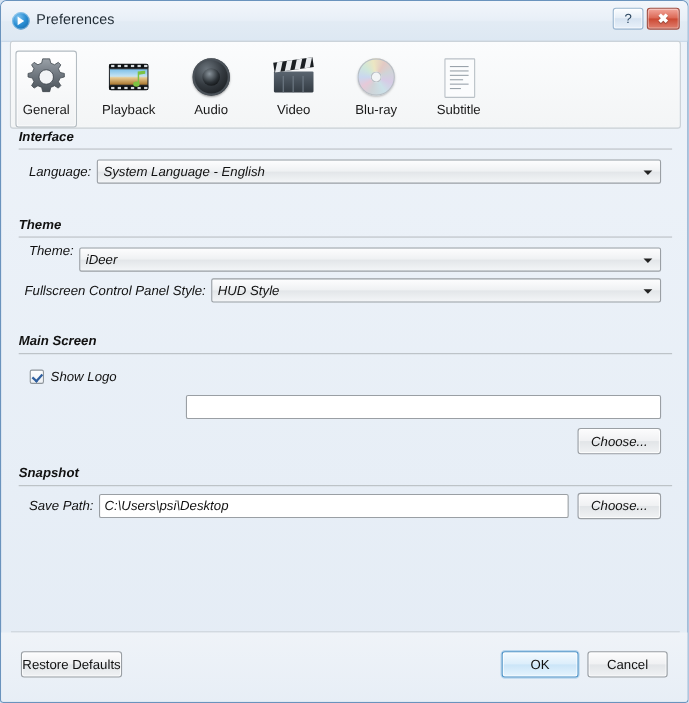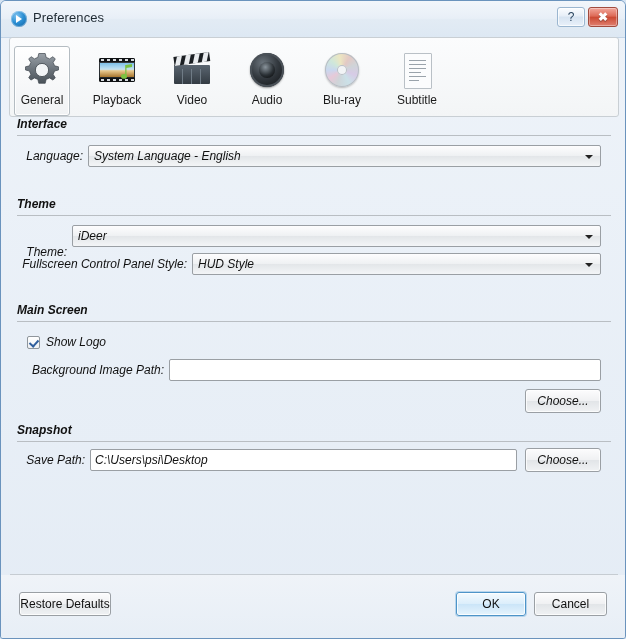--- a/index.html
+++ b/index.html
@@ -374,46 +374,46 @@
             <rect x="4.2" y="1" width="1.3" height="11" fill="#7cc242"></rect>
             <ellipse cx="3" cy="12.4" rx="3" ry="2.4" fill="#7cc242"></ellipse>
           </svg>
         </div>
       </div>
       <div class="tb-label">Playback</div>
     </div>
 
     <div class="tb-item">
       <div class="tb-icon">
+        <div class="ic-spk"></div>
+      </div>
+      <div class="tb-label">Audio</div>
+    </div>
+
+    <div class="tb-item">
+      <div class="tb-icon">
         <div class="ic-clap">
           <div class="body">
             <i style="left:8px"></i>
               <i style="left:17px"></i>
               <i style="left:26px"></i>
           </div>
           <div class="top">
             <i style="left:2px"></i>
               <i style="left:11px"></i>
               <i style="left:20px"></i>
               <i style="left:29px"></i>
           </div>
         </div>
       </div>
       <div class="tb-label">Video</div>
     </div>
 
     <div class="tb-item">
       <div class="tb-icon">
-        <div class="ic-spk"></div>
-      </div>
-      <div class="tb-label">Audio</div>
-    </div>
-
-    <div class="tb-item">
-      <div class="tb-icon">
         <div class="ic-disc"></div>
       </div>
       <div class="tb-label">Blu-ray</div>
     </div>
 
     <div class="tb-item">
       <div class="tb-icon">
         <div class="ic-doc">
           <i style="top:6px; width:17px"></i>
           <i style="top:10px; width:17px"></i>
@@ -435,41 +435,40 @@
 
     <div class="fld-label" style="left:0px; top:36px; width:74px;">Language:</div>
     <div class="combo" style="left:79px; top:32px; width:513px;">
       <div class="val">System Language - English</div>
       <div class="arrow"></div>
     </div>
 
     <div class="section-head" style="left:8px; top:84px;">Theme</div>
     <div class="section-rule" style="left:8px; top:102px; width:594px;"></div>
 
-    <div class="fld-label" style="left:0px; top:132px; width:58px;">Theme:</div>
+    <div class="fld-label" style="left:0px; top:108px; width:58px;">Theme:</div>
     <div class="combo" style="left:63px; top:112px; width:529px;">
       <div class="val">iDeer</div>
       <div class="arrow"></div>
     </div>
 
     <div class="fld-label" style="left:0px; top:144px; width:178px;">Fullscreen Control Panel Style:</div>
     <div class="combo" style="left:183px; top:140px; width:409px;">
       <div class="val">HUD Style</div>
       <div class="arrow"></div>
     </div>
 
     <div class="section-head" style="left:8px; top:190px;">Main Screen</div>
     <div class="section-rule" style="left:8px; top:208px; width:594px;"></div>
 
     <div class="chk-row" style="left:18px; top:222px;">
       <div class="chkbox checked"></div>
       <div class="chk-label">Show Logo</div>
     </div>
 
-    <div class="fld-label" style="left:0px; top:250px; width:155px;">Background Image Path:</div>
     <div class="textfield" style="left:160px; top:246px; width:432px;">
       <div class="val"></div>
     </div>
 
     <div class="pbtn" style="left:516px; top:276px; width:76px;">Choose...</div>
 
     <div class="section-head" style="left:8px; top:310px;">Snapshot</div>
     <div class="section-rule" style="left:8px; top:328px; width:594px;"></div>
 
     <div class="fld-label" style="left:0px; top:340px; width:76px;">Save Path:</div>

